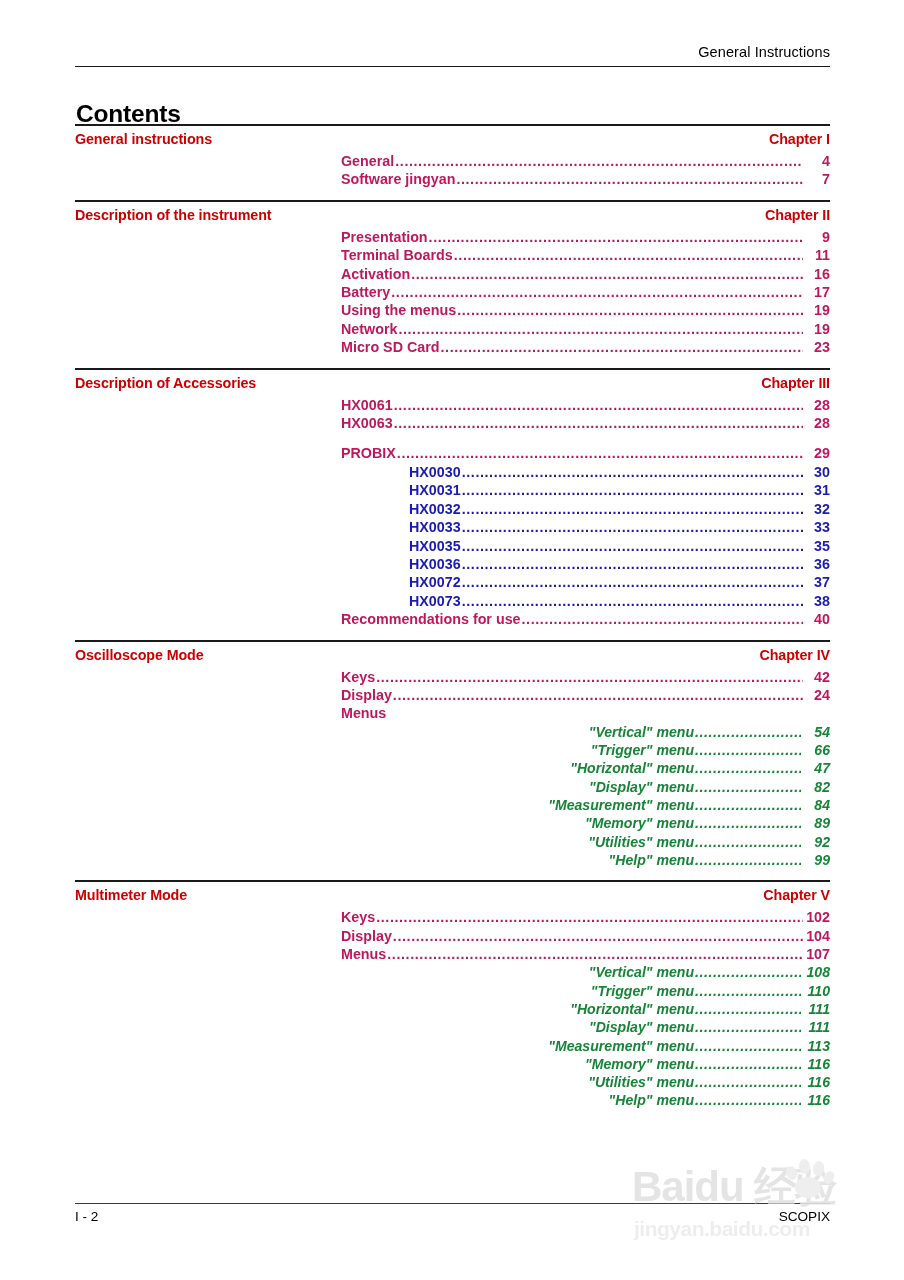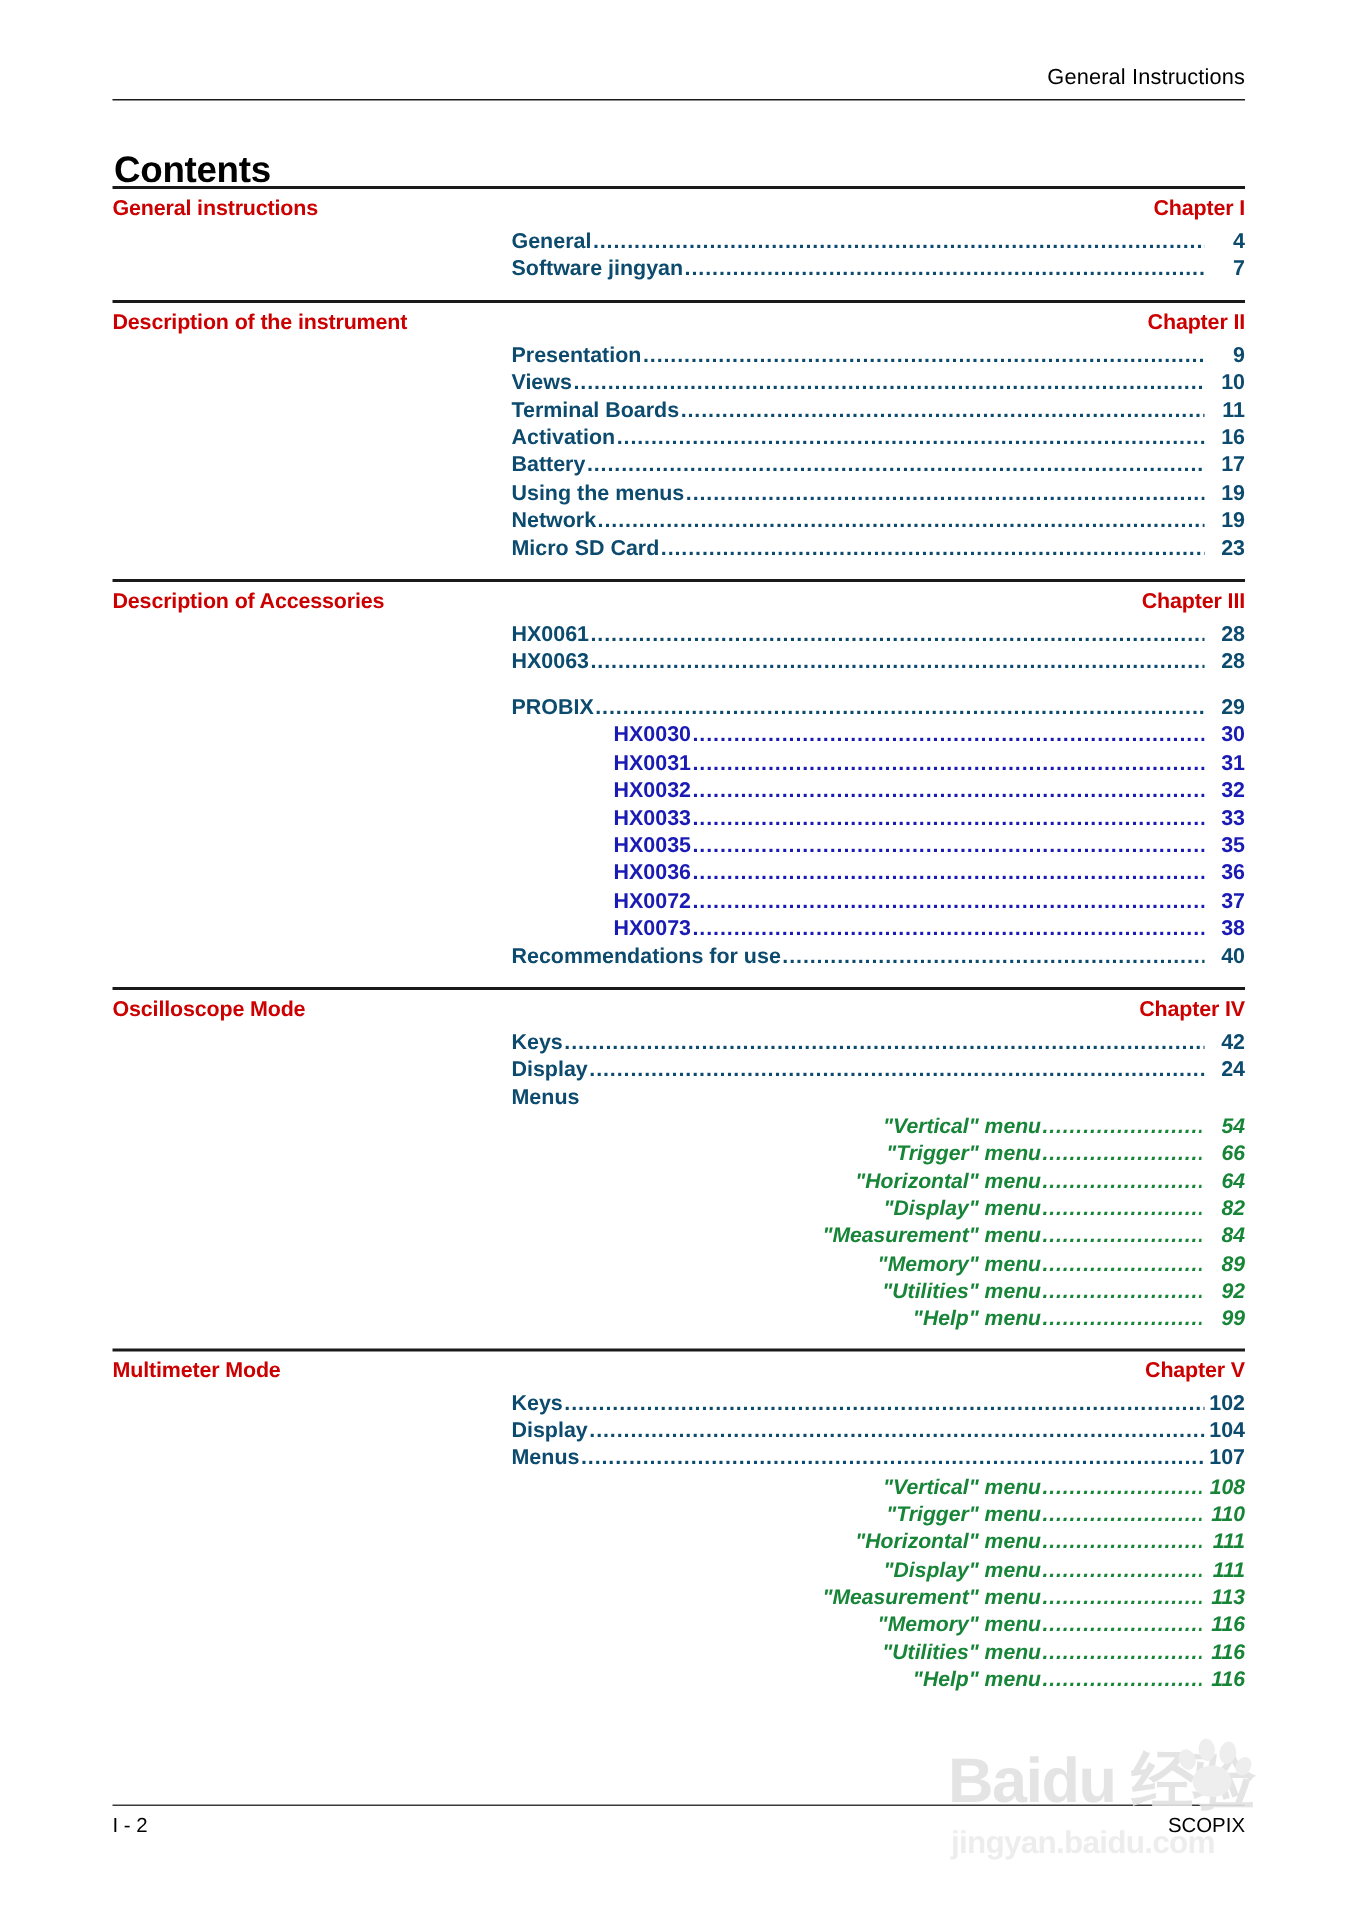--- a/index.html
+++ b/index.html
@@ -111,21 +111,21 @@
     content: "......................................................................................................................................................................";
   }
   .row .pg {
     flex: 0 0 auto;
     text-align: right;
     padding-left: 2px;
   }
   .row.noleader .leader::after { content: ""; }
 
   
-  .lvl1 { color: #0c4a6e; margin-left: 266px; }
+  .lvl1 { color: #be185d; margin-left: 266px; }
   .lvl1 .pg { min-width: 24px; }
 
   
   .gap-before { margin-top: 12px; }
 
   
   .lvl2 { color: #1A1AB5; margin-left: 334px; }
   .lvl2 .pg { min-width: 24px; }
 
   
@@ -253,25 +253,20 @@
           <span>Description of the instrument</span>
           <span class="chap">Chapter II</span>
         </div>
         <div class="entries">
           <div class="row lvl1">
             <span class="label">Presentation</span>
             <span class="leader"></span>
             <span class="pg">9</span>
           </div>
           <div class="row lvl1">
-            <span class="label">Views</span>
-            <span class="leader"></span>
-            <span class="pg">10</span>
-          </div>
-          <div class="row lvl1">
             <span class="label">Terminal Boards</span>
             <span class="leader"></span>
             <span class="pg">11</span>
           </div>
           <div class="row lvl1">
             <span class="label">Activation</span>
             <span class="leader"></span>
             <span class="pg">16</span>
           </div>
           <div class="row lvl1">
@@ -393,21 +388,21 @@
             <span class="pg">54</span>
           </div>
           <div class="row lvl3">
             <span class="label">"Trigger" menu</span>
             <span class="leader"></span>
             <span class="pg">66</span>
           </div>
           <div class="row lvl3">
             <span class="label">"Horizontal" menu</span>
             <span class="leader"></span>
-            <span class="pg">64</span>
+            <span class="pg">47</span>
           </div>
           <div class="row lvl3">
             <span class="label">"Display" menu</span>
             <span class="leader"></span>
             <span class="pg">82</span>
           </div>
           <div class="row lvl3">
             <span class="label">"Measurement" menu</span>
             <span class="leader"></span>
             <span class="pg">84</span>

